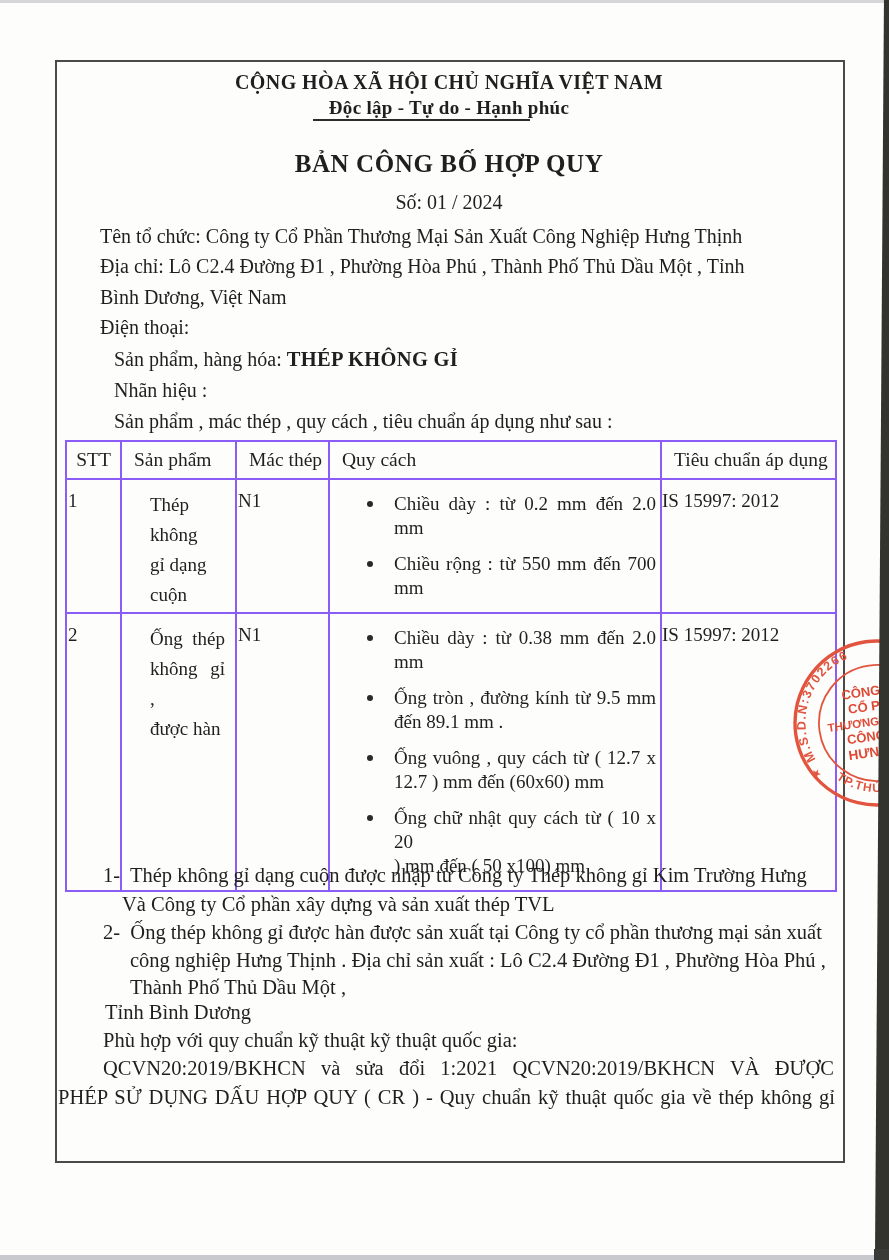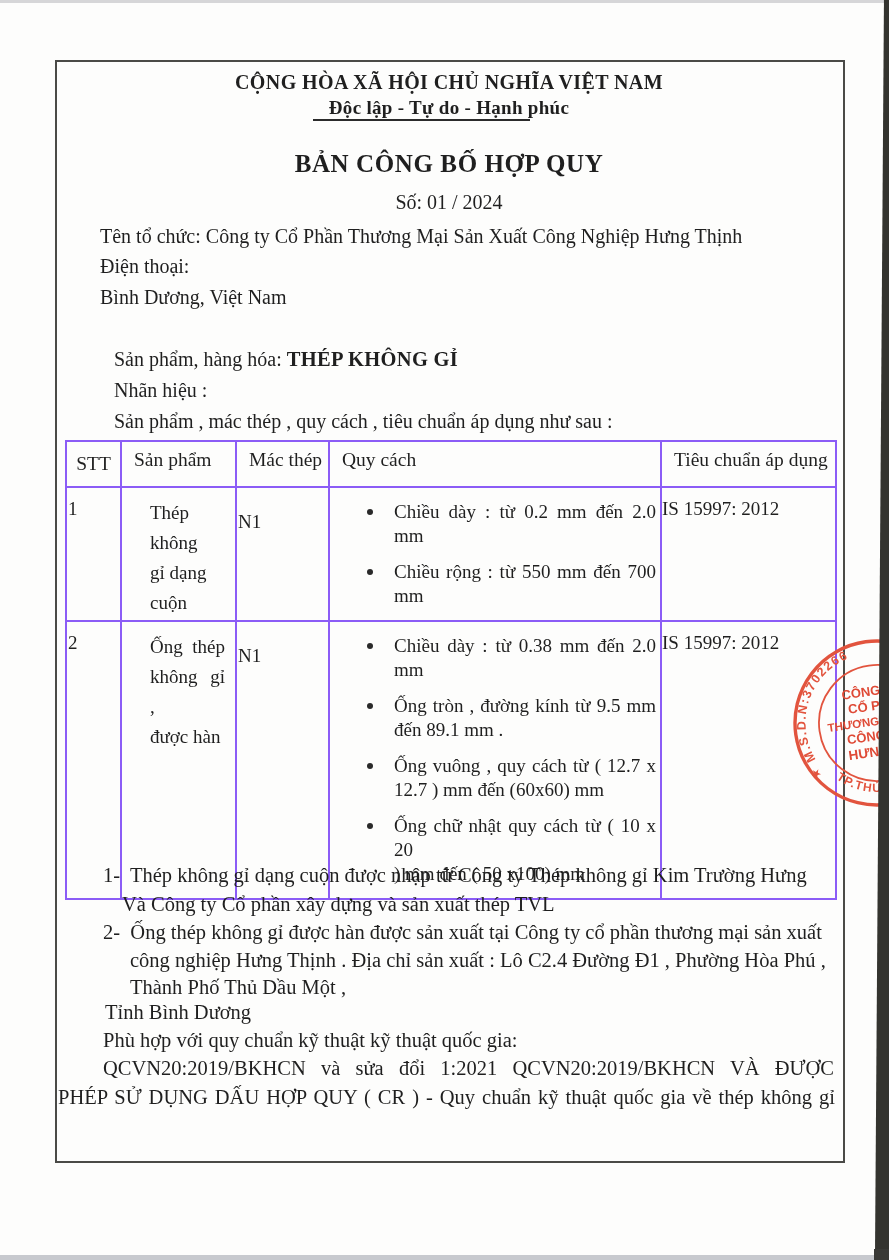--- a/index.html
+++ b/index.html
@@ -31,25 +31,25 @@
   .doc-title{top:150px;font-size:25px;font-weight:bold;letter-spacing:.6px;}
   .doc-number{top:191px;font-size:20px;}
 
   .org{left:100px;top:221px;font-size:20px;line-height:30.4px;}
   .prod{left:114px;top:344px;font-size:20px;line-height:31px;}
   .prod b{font-size:20.5px;letter-spacing:.3px;margin-top:44px;}
 
   
   table.spec{position:absolute;left:65px;top:440px;width:770px;border-collapse:collapse;table-layout:fixed;font-size:19px;}
   table.spec th,table.spec td{border:2px solid #8b5cf6;vertical-align:top;font-weight:normal;text-align:left;}
-  table.spec thead th{height:36px;vertical-align:middle;padding:0 0 8px 12px;font-size:19.5px;}
+  table.spec thead th{height:36px;vertical-align:middle;padding:0 0 0 12px;font-size:19.5px;}
   table.spec thead th.th-stt{text-align:center;padding:0;}
   td.c-stt{text-align:center;padding-top:10px;height:auto;}
   td.c-sp{padding:10px 10px 0 28px;line-height:30px;}
-  td.c-mt{text-align:center;padding-top:23px;}
+  td.c-mt{text-align:center;padding-top:10px;}
   td.c-qc{padding:12px 6px 0 34px;}
   td.c-tc{padding:10px 4px 0 0;margin-top:12px;}
   tr.r1{height:100px;}
   tr.r2{height:240px;}
   .j{text-align:justify;text-align-last:justify;}
   ul.qc{list-style:none;margin:0;padding:0;}
   ul.qc li{position:relative;padding-left:30px;margin-bottom:12px;line-height:24px;width:262px;}
   ul.qc li::before{content:"";position:absolute;left:3px;top:9px;width:6px;height:6px;border-radius:50%;background:#2a2a2a;}
 
   
@@ -78,22 +78,23 @@
 
   <div class="abs center-row nat-title pre">CỘNG HÒA XÃ HỘI CHỦ NGHĨA VIỆT NAM</div>
   <div class="abs center-row motto pre">Độc lập - Tự do - Hạnh phúc</div>
   <div class="abs motto-underline"></div>
 
   <div class="abs center-row doc-title pre">BẢN CÔNG BỐ HỢP QUY</div>
   <div class="abs center-row doc-number pre">Số: 01 / 2024</div>
 
   <div class="abs org">
     <div class="pre">Tên tổ chức: Công ty Cổ Phần Thương Mại Sản Xuất Công Nghiệp Hưng Thịnh</div>
+    <div class="pre">Địa chỉ: Lô C2.4 Đường Đ1 , Phường Hòa Phú , Thành Phố Thủ Dầu Một , Tỉnh</div>
+    <div class="pre">Bình Dương, Việt Nam</div>
     <div class="pre">Điện thoại:</div>
-    <div class="pre">Bình Dương, Việt Nam</div>
   </div>
 
   <div class="abs prod">
     <div><span class="pre">Sản phẩm, hàng hóa: </span><b>THÉP KHÔNG GỈ</b></div>
     <div class="pre">Nhãn hiệu :</div>
     <div class="pre">Sản phẩm , mác thép , quy cách , tiêu chuẩn áp dụng như sau :</div>
   </div>
 
   <table class="spec">
     <colgroup>

